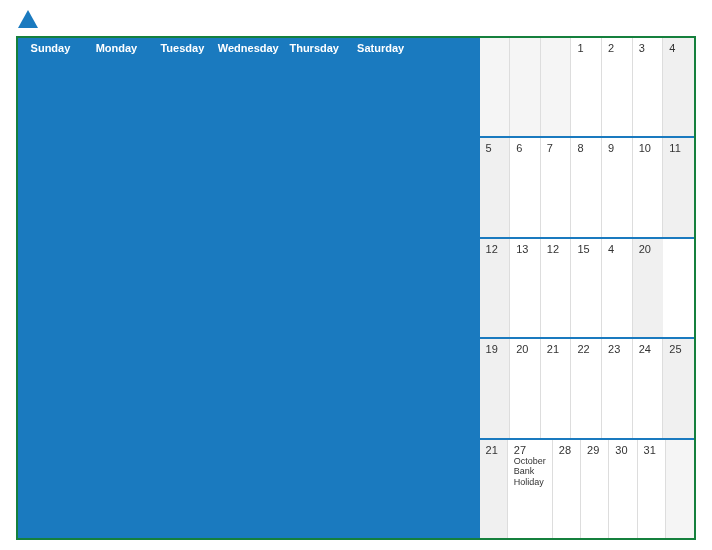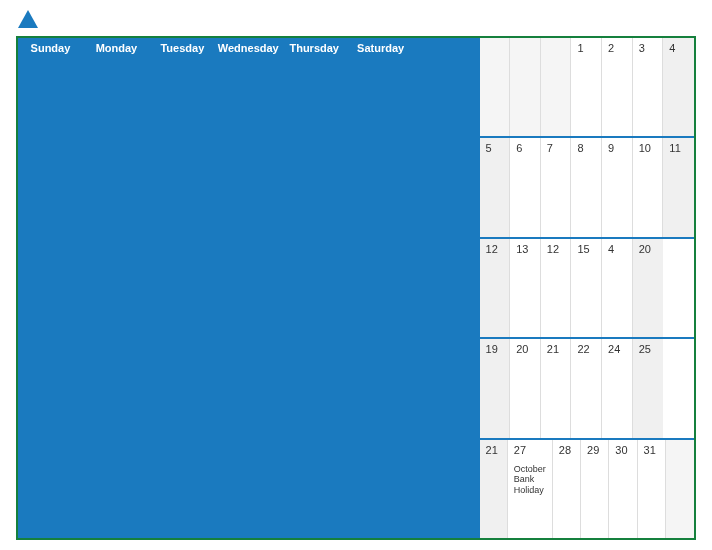--- a/index.html
+++ b/index.html
@@ -103,21 +103,21 @@
     .day-cell.empty { background: #f5f5f5; }
     .day-cell.weekend { background: #f0f0f0; }
     .day-number {
       font-size: 11px;
       color: #333;
       font-weight: normal;
     }
     .event-text {
       font-size: 9px;
       color: #333;
-      margin-top: 8px;
+      margin-top: 0;
       line-height: 1.2;
     }
   </style>
 </head>
 <body>
 
 <div class="page">
   <div class="header">
     <div class="logo">
       <div style="display:flex;flex-direction:column;align-items:flex-start;">
@@ -211,20 +211,23 @@
           <div class="day-cell">
             <span class="day-number">20</span>
           </div>
           <div class="day-cell">
             <span class="day-number">21</span>
           </div>
           <div class="day-cell">
             <span class="day-number">22</span>
           </div>
           <div class="day-cell">
+            <span class="day-number">23</span>
+          </div>
+          <div class="day-cell">
             <span class="day-number">24</span>
           </div>
           <div class="day-cell weekend">
             <span class="day-number">25</span>
           </div>
         </div>
         <div class="week-row">
           <div class="day-cell weekend">
             <span class="day-number">21</span>
           </div>

